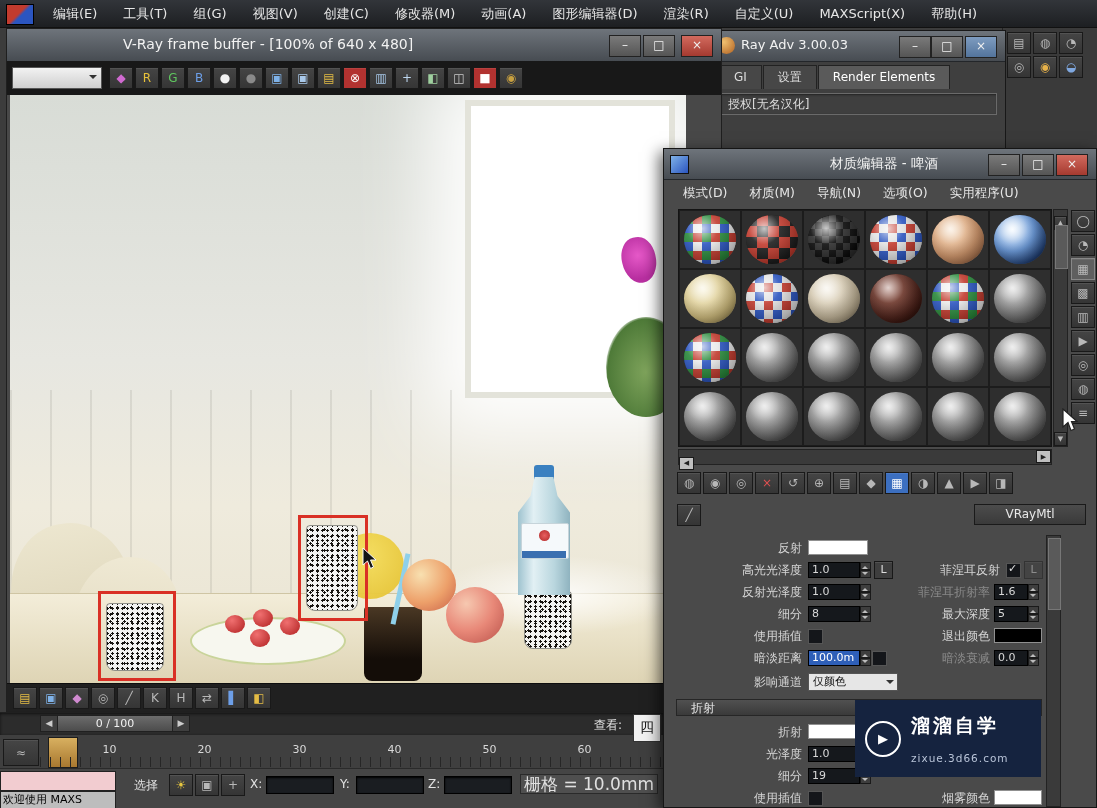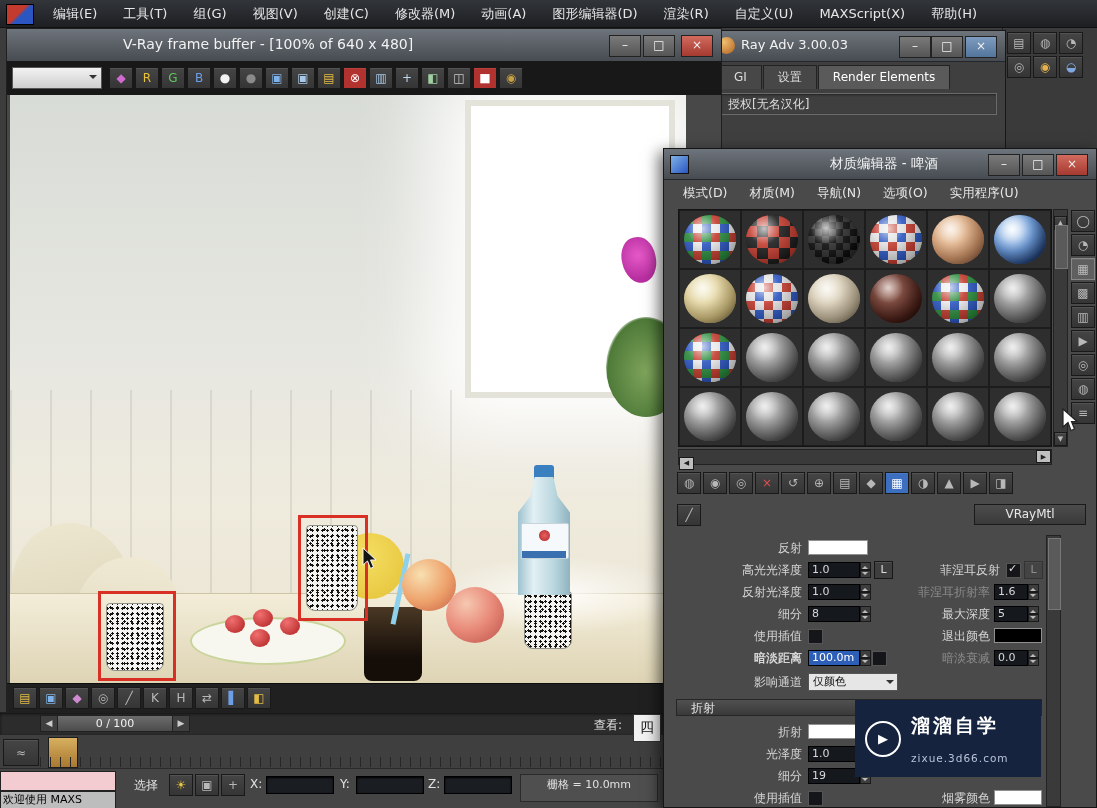--- a/index.html
+++ b/index.html
@@ -205,20 +205,21 @@
       <div style="position:absolute;left:40px;top:2px;width:150px;height:17px;display:flex;background:linear-gradient(#6c6c6c,#4c4c4c);border:1px solid #202020;box-sizing:border-box;">
         <span style="width:16px;background:#3f3f3f;color:#ccc;font-size:9px;line-height:15px;text-align:center;border-right:1px solid #222;">◀</span>
         <span style="flex:1;color:#f2f2f2;font-size:11px;line-height:15px;text-align:center;">0 / 100</span>
         <span style="width:16px;background:#3f3f3f;color:#ccc;font-size:9px;line-height:15px;text-align:center;border-left:1px solid #222;">▶</span>
       </div>
       <span class="lbl12" style="left:594px;top:4px;">查看:</span>
     </div>
     <div class="abs" style="left:0;top:22px;width:663px;height:34px;background:#3f3f3f;overflow:hidden;">
       <span class="ic" style="position:absolute;left:2px;top:3px;width:36px;height:27px;">≈</span>
       <div style="position:absolute;left:48px;top:2px;width:28px;height:29px;background:linear-gradient(#d8b060,#a87830);border:1px solid #1c1c1c;"></div>
+      <div class="abs" style="left:62px;top:3px;white-space:nowrap;"><span class="tick">10</span><span class="tick">20</span><span class="tick">30</span><span class="tick">40</span><span class="tick">50</span><span class="tick">60</span></div>
       <div class="abs" style="left:40px;right:0;bottom:2px;height:10px;background:repeating-linear-gradient(90deg,#262626 0 1px,transparent 1px 10px);"></div>
     </div>
     <div style="position:absolute;left:633px;top:1px;width:26px;height:26px;background:#f2f2f2;border:1px solid #333;color:#111;font-size:14px;text-align:center;line-height:25px;">
       <span>四</span>
     </div>
   </div>
 
   <div class="abs" style="left:0;top:768px;width:663px;height:40px;background:#454545;border-top:1px solid #2a2a2a;">
     <div class="abs" style="left:0;top:2px;width:116px;height:20px;background:#f2ccd0;border:1px solid #222;box-sizing:border-box;"></div>
     <div class="abs" style="left:0;top:22px;width:116px;height:18px;background:#bdbdbd;border:1px solid #222;box-sizing:border-box;">
@@ -229,21 +230,21 @@
         <span class="ic" style="color: rgb(232, 200, 64);">☀</span>
         <span class="ic">▣</span>
         <span class="ic">+</span>
       </span>
     <span class="lbl12" style="left:250px;top:8px;">X:</span>
     <span class="ibox" style="left:266px;top:7px;width:66px;"></span>
     <span class="lbl12" style="left:340px;top:8px;">Y:</span>
     <span class="ibox" style="left:356px;top:7px;width:66px;"></span>
     <span class="lbl12" style="left:428px;top:8px;">Z:</span>
     <span class="ibox" style="left:444px;top:7px;width:66px;"></span>
-    <span style="position:absolute;left:520px;top:5px;width:138px;height:28px;background:#4f4f4f;border:1px solid #2a2a2a;color:#e0e0e0;font-size:11px;text-align:center;line-height:19px;box-sizing:border-box;">栅格 = 10.0mm</span>
+    <span style="position:absolute;left:520px;top:5px;width:138px;height:20px;background:#4f4f4f;border:1px solid #2a2a2a;color:#e0e0e0;font-size:17px;text-align:center;line-height:19px;box-sizing:border-box;">栅格 = 10.0mm</span>
   </div>
 
   <div class="abs" style="left:663px;top:148px;width:434px;height:660px;background:#4a4a4a;border:1px solid #151515;box-shadow:-4px 4px 14px rgba(0,0,0,.6);box-sizing:border-box;">
     <div class="titlebar">
       <span class="abs" style="left:6px;top:6px;width:17px;height:17px;background:linear-gradient(135deg,#7fb2e8,#2b55c0);border:1px solid #111;"></span>
       <span class="abs" style="left:120px;top:6px;width:200px;text-align:center;font-size:13.5px;">材质编辑器 - 啤酒</span>
       <span class="wbtn" style="right:76px;">–</span>
       <span class="wbtn" style="right:42px;">□</span>
       <span class="wbtn red" style="right:8px;">×</span>
     </div>
@@ -419,21 +420,21 @@
             <i class="u"></i>
             <i class="d"></i>
           </span>
         </span>
 
       <span class="pl r" style="left:8px;top:92px;width:118px;">使用插值</span>
       <span class="cb" style="left:132px;top:94px;"></span>
       <span class="pl r" style="left:224px;top:92px;width:90px;">退出颜色</span>
       <span class="cswatch" style="left:318px;top:93px;width:46px;background:#000;"></span>
 
-      <span class="pl r" style="left:8px;top:114px;width:118px;font-weight:bold;">暗淡距离</span>
+      <span class="pl r" style="left:8px;top:114px;width:118px;">暗淡距离</span>
       <span class="spin sel" style="left:132px;top:115px;">
           <span class="sval">100.0m</span>
           <span class="ud">
             <i class="u"></i>
             <i class="d"></i>
           </span>
         </span>
       <span class="cb" style="left:196px;top:116px;"></span>
       <span class="pl r dim" style="left:224px;top:114px;width:90px;">暗淡衰减</span>
       <span class="spin sm" style="left:318px;top:115px;">

